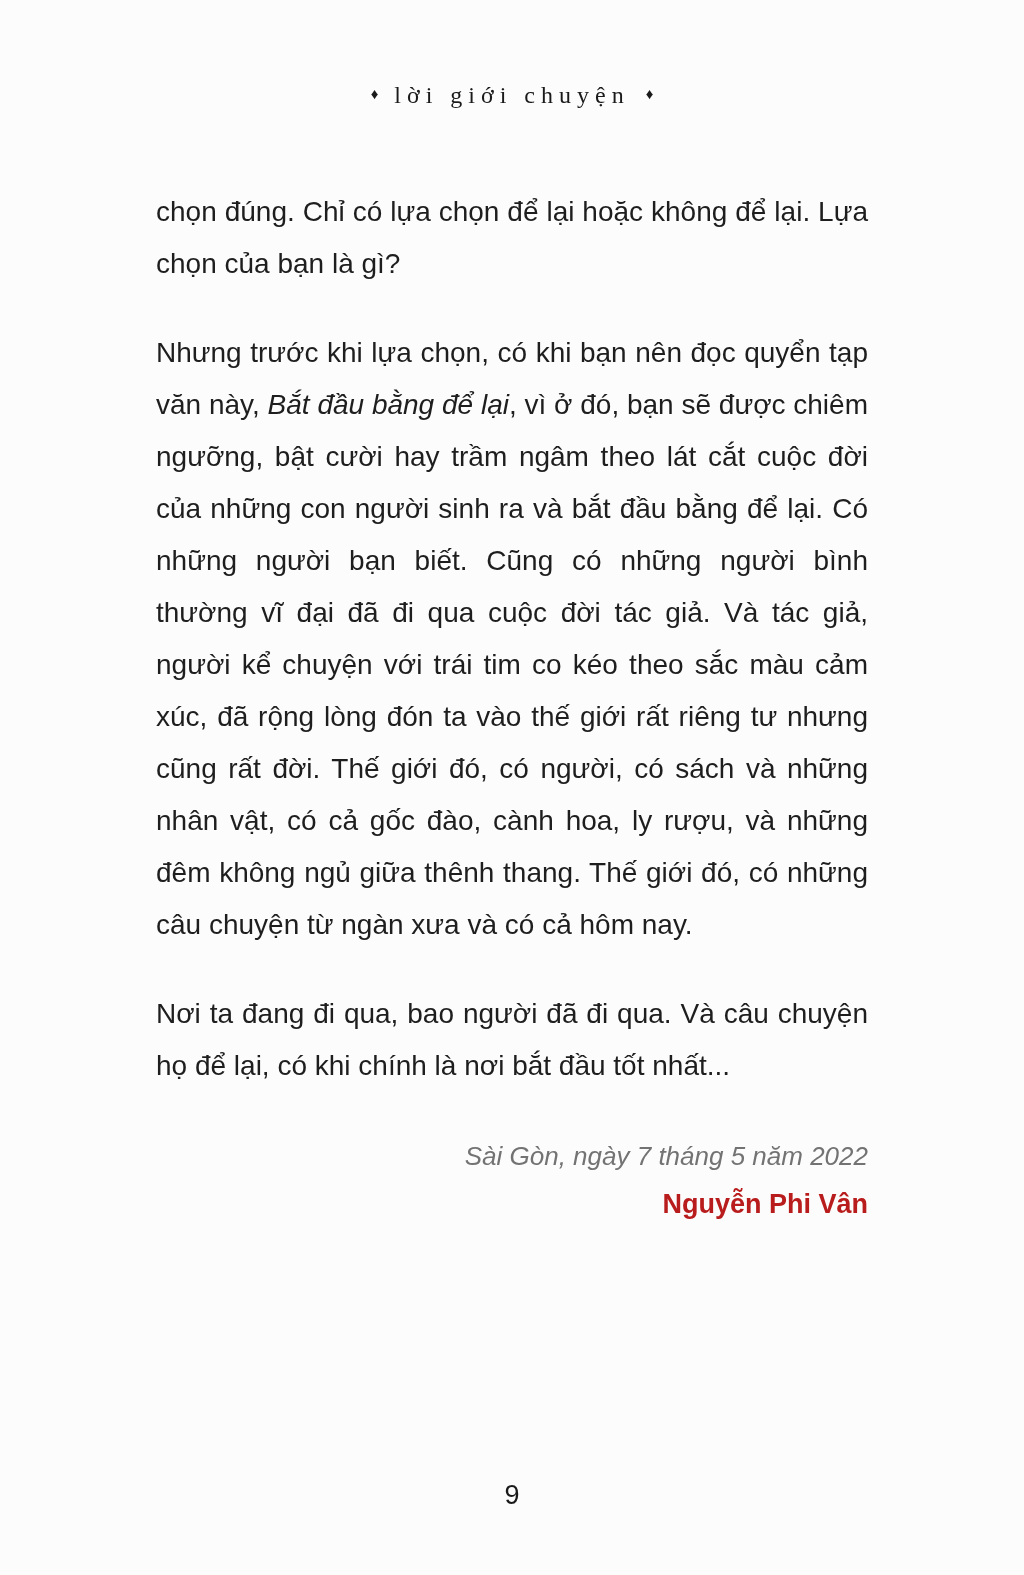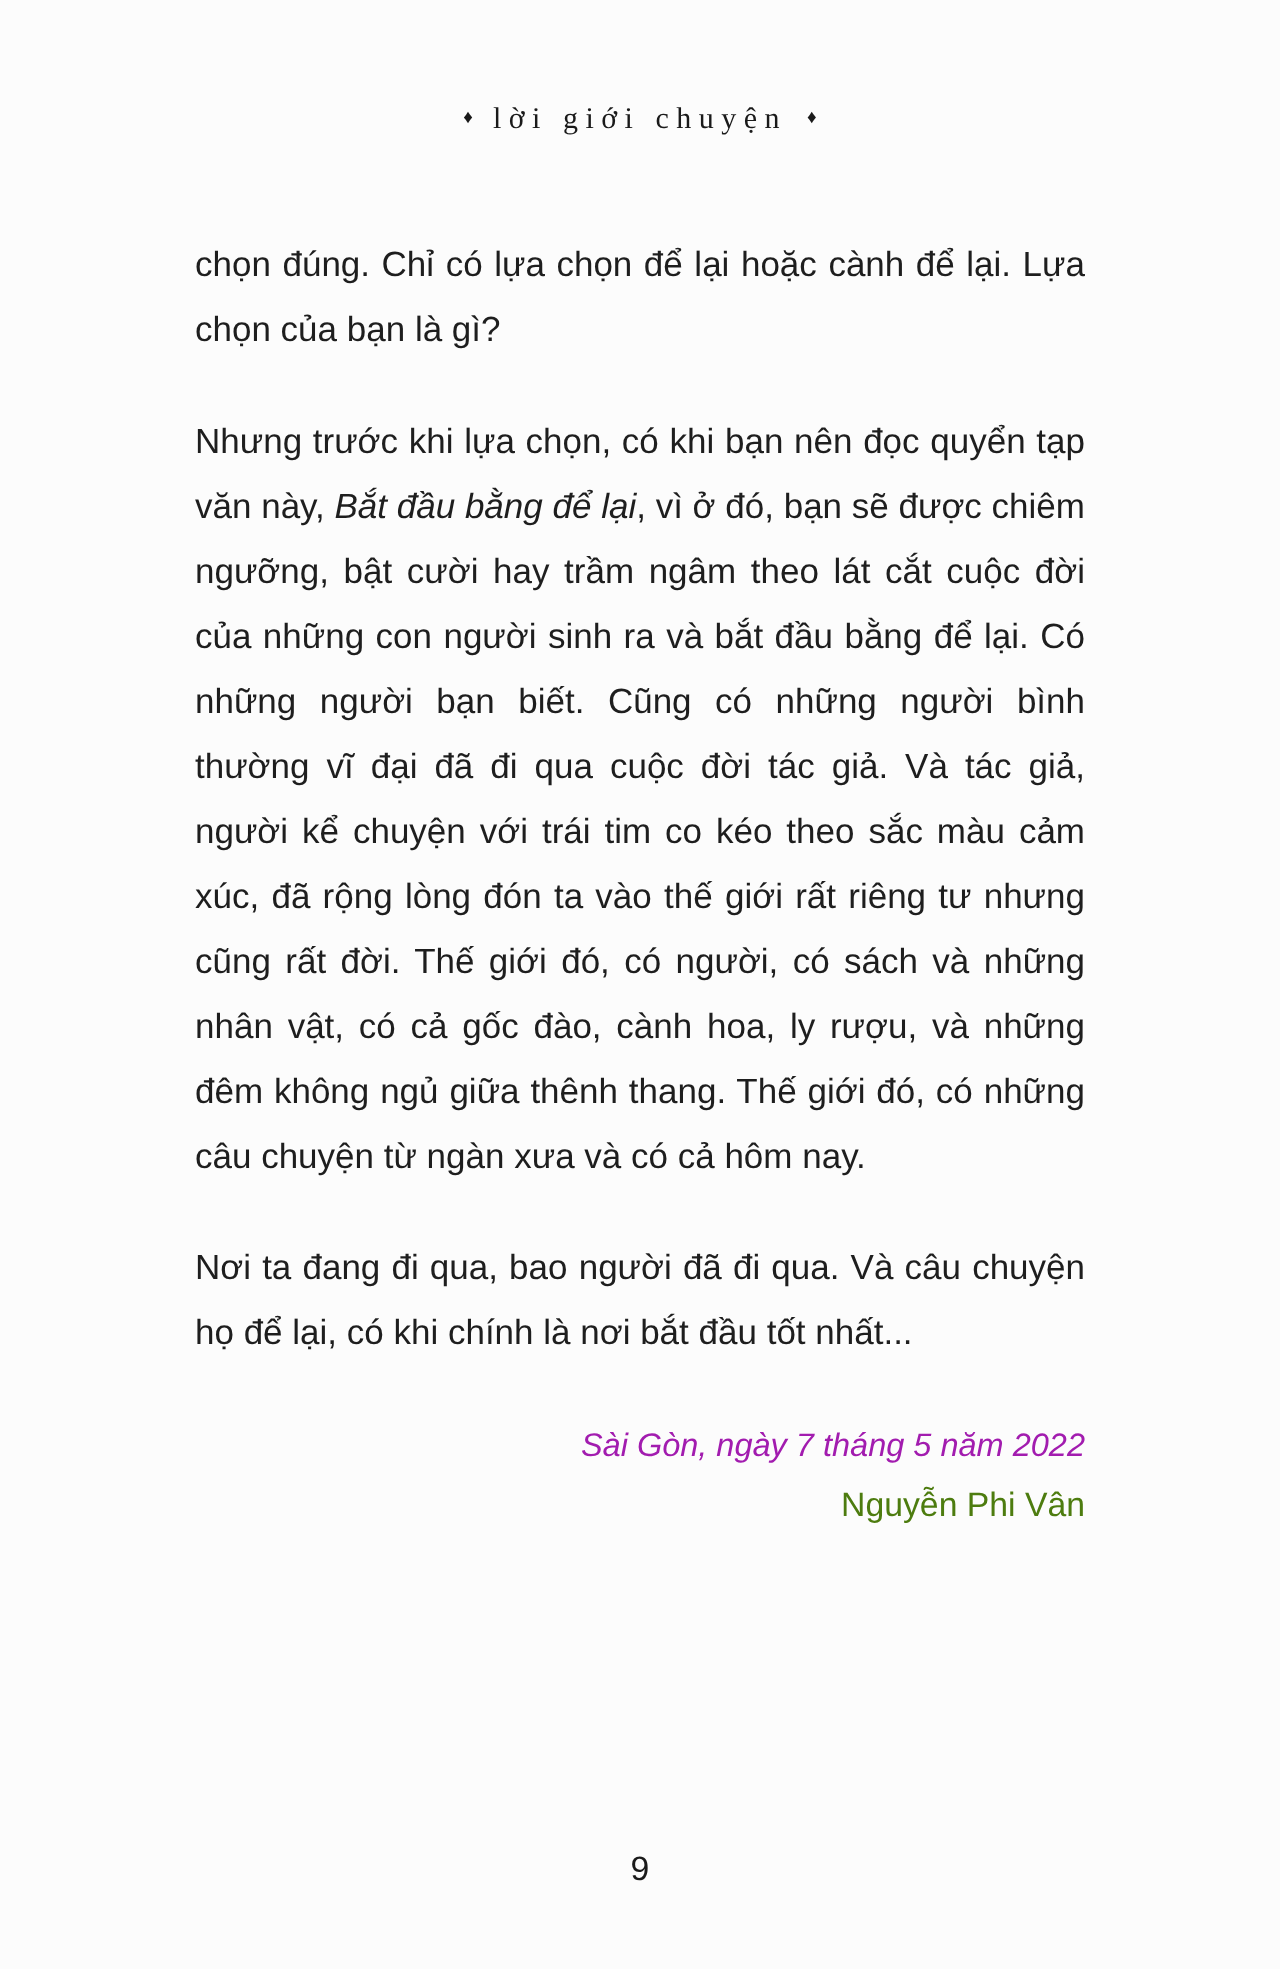--- a/index.html
+++ b/index.html
@@ -68,27 +68,27 @@
     
     .signature {
       margin-top: 44px;
       text-align: right;
     }
     .signature .place-date {
       font-style: italic;
       font-size: 26px;
       line-height: 40px;
       margin-bottom: 8px;
-      color: #a21caf;
+      color: #737373;
     }
     .signature .author {
-      font-weight: 400;
+      font-weight: 700;
       font-size: 27px;
       line-height: 40px;
-      color: #4d7c0f;
+      color: #b91c1c;
     }
 
     
     .page-number {
       position: absolute;
       bottom: 64px;
       left: 0;
       width: 100%;
       text-align: center;
       font-family: "Liberation Sans", "DejaVu Sans", sans-serif;
@@ -102,21 +102,21 @@
 <div class="page">
 
   <div class="running-header">
     <span class="diamond">♦</span>
     <span class="header-title">lời giới chuyện</span>
     <span class="diamond">♦</span>
   </div>
 
   <div class="content">
 
-    <p>chọn đúng. Chỉ có lựa chọn để lại hoặc cành để lại. Lựa chọn của bạn là gì?</p>
+    <p>chọn đúng. Chỉ có lựa chọn để lại hoặc không để lại. Lựa chọn của bạn là gì?</p>
 
     <p><span>Nhưng trước khi lựa chọn, có khi bạn nên đọc quyển tạp văn này, </span><em>Bắt đầu bằng để lại</em><span>, vì ở đó, bạn sẽ được chiêm ngưỡng, bật cười hay trầm ngâm theo lát cắt cuộc đời của những con người sinh ra và bắt đầu bằng để lại. Có những người bạn biết. Cũng có những người bình thường vĩ đại đã đi qua cuộc đời tác giả. Và tác giả, người kể chuyện với trái tim co kéo theo sắc màu cảm xúc, đã rộng lòng đón ta vào thế giới rất riêng tư nhưng cũng rất đời. Thế giới đó, có người, có sách và những nhân vật, có cả gốc đào, cành hoa, ly rượu, và những đêm không ngủ giữa thênh thang. Thế giới đó, có những câu chuyện từ ngàn xưa và có cả hôm nay.</span></p>
 
     <p>Nơi ta đang đi qua, bao người đã đi qua. Và câu chuyện họ để lại, có khi chính là nơi bắt đầu tốt nhất...</p>
 
     <div class="signature">
       <div class="place-date">Sài Gòn, ngày 7 tháng 5 năm 2022</div>
       <div class="author">Nguyễn Phi Vân</div>
     </div>
 

